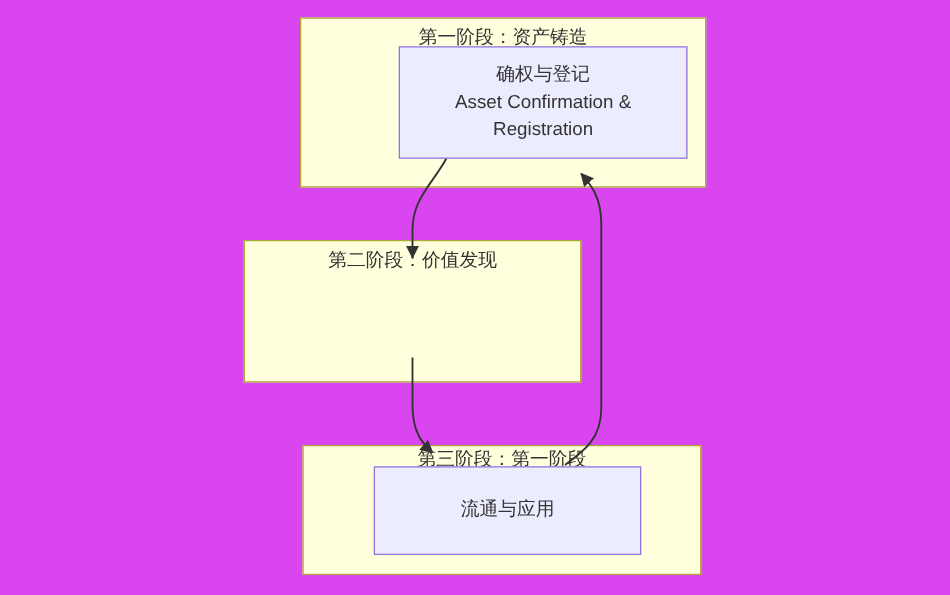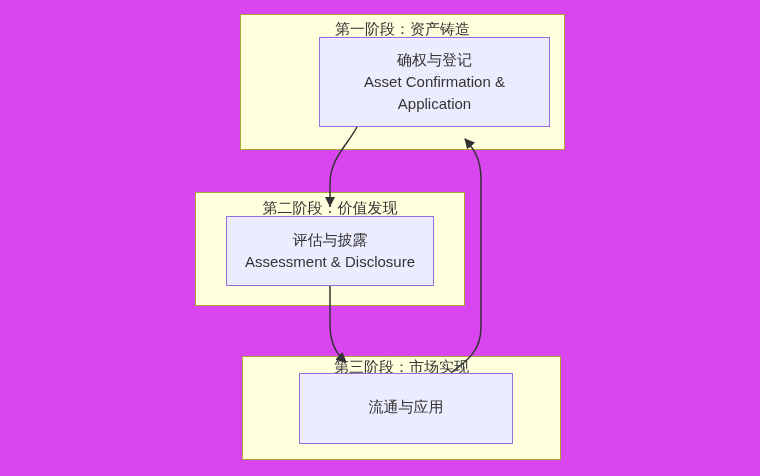--- a/index.html
+++ b/index.html
@@ -80,33 +80,29 @@
 <body>
 
 <div class="canvas">
 
   <div class="stage-group stage-1">
     <div class="stage-title">第一阶段：资产铸造</div>
   </div>
   <div class="node node-1">
     <span class="node-line">确权与登记</span>
     <span class="node-line">Asset Confirmation &amp;</span>
-    <span class="node-line">Application</span>
+    <span class="node-line">Registration</span>
   </div>
 
   <div class="stage-group stage-2">
     <div class="stage-title">第二阶段：价值发现</div>
   </div>
-  <div class="node node-2">
-    <span class="node-line">评估与披露</span>
-    <span class="node-line">Assessment &amp; Disclosure</span>
-  </div>
 
   <div class="stage-group stage-3">
-    <div class="stage-title">第三阶段：市场实现</div>
+    <div class="stage-title">第三阶段：第一阶段</div>
   </div>
   <div class="node node-3">
     <span class="node-line">流通与应用</span>
   </div>
 
   <svg class="edges-layer" width="760" height="476" viewBox="0 0 760 476" xmlns="http://www.w3.org/2000/svg">
     <defs>
       <marker id="arrowhead" viewBox="0 0 10 10" refX="9" refY="5" markerWidth="7" markerHeight="7" orient="auto-start-reverse">
         <path d="M0,0 L10,5 L0,10 z" fill="#333333"></path>
       </marker>

